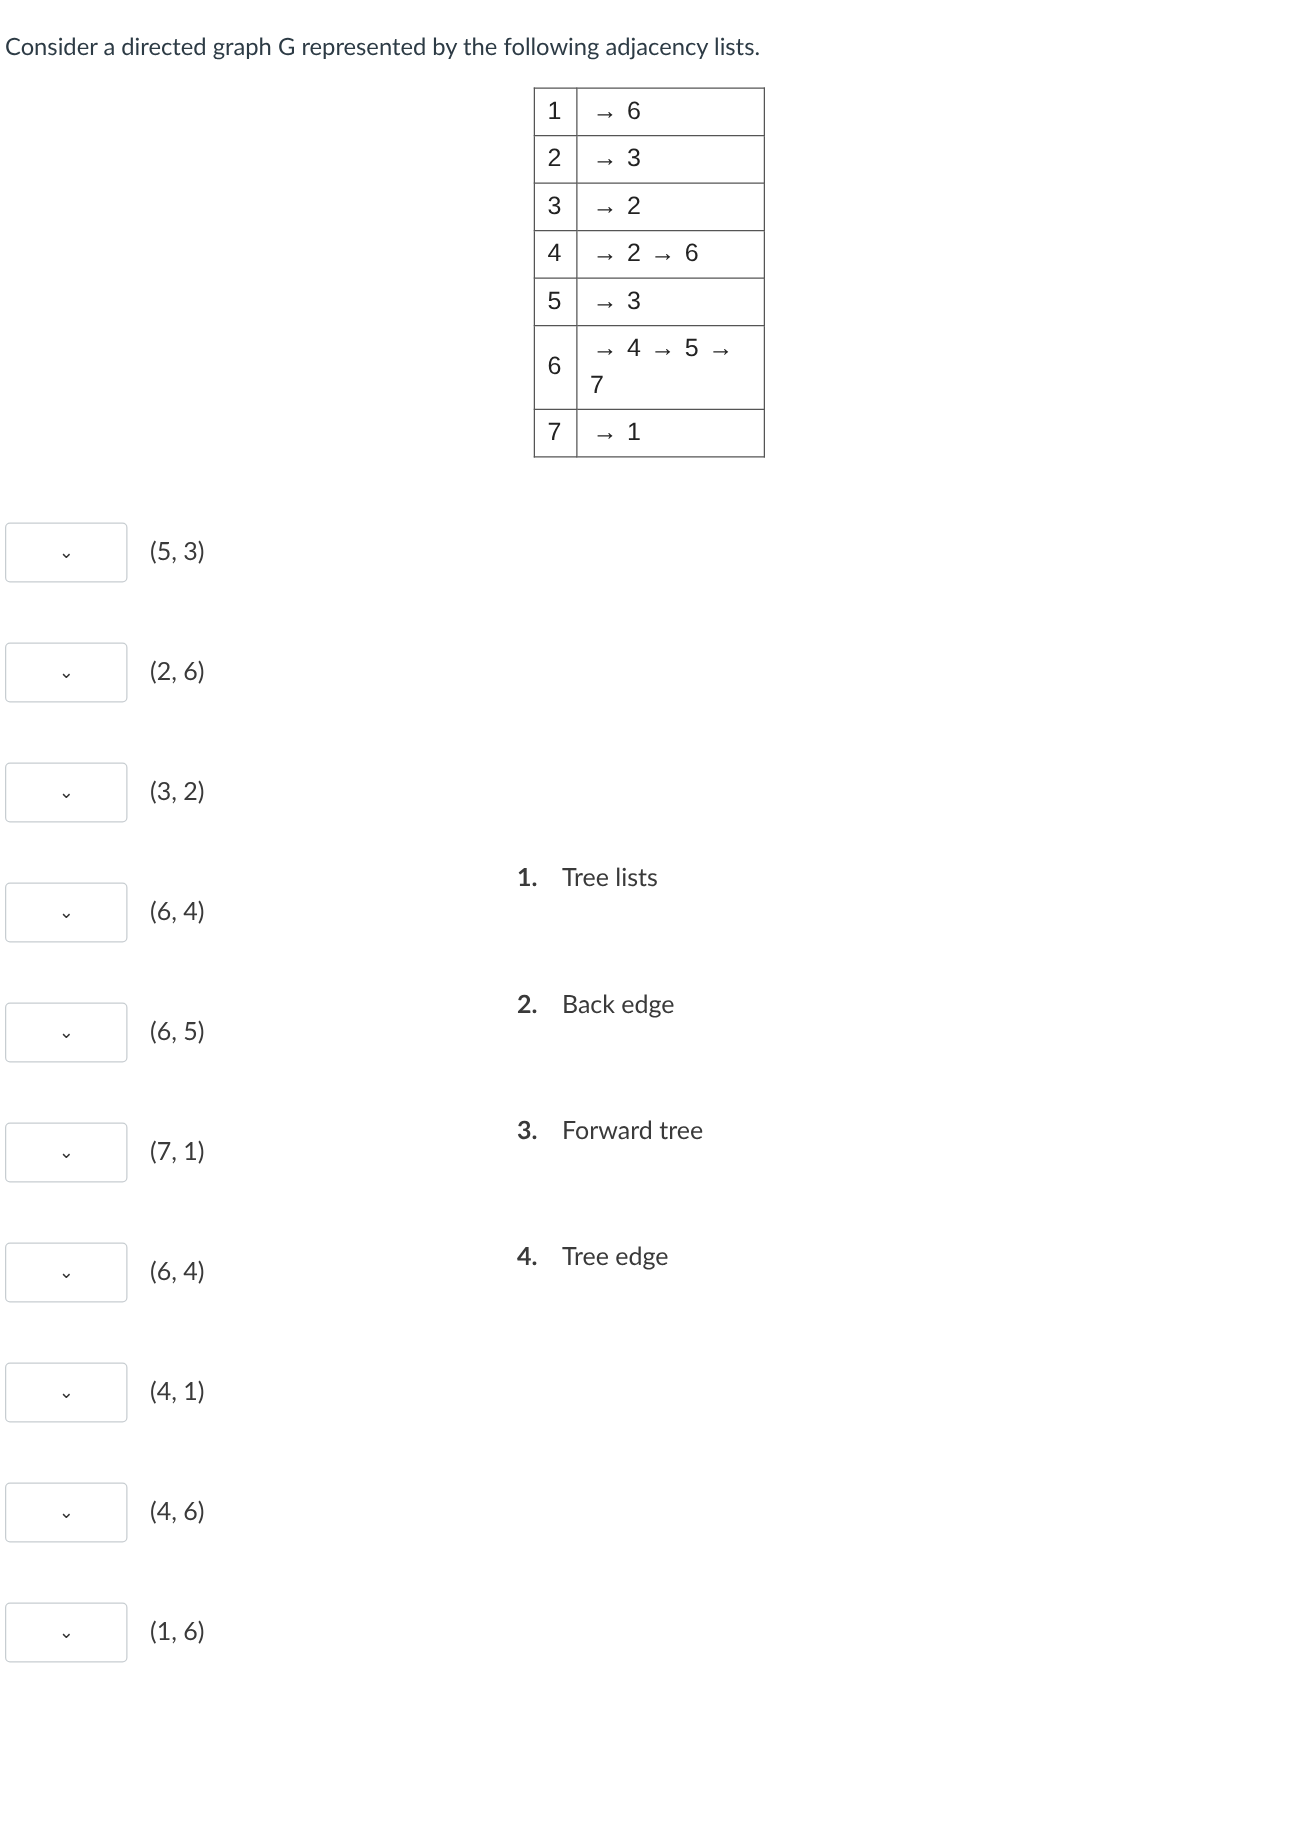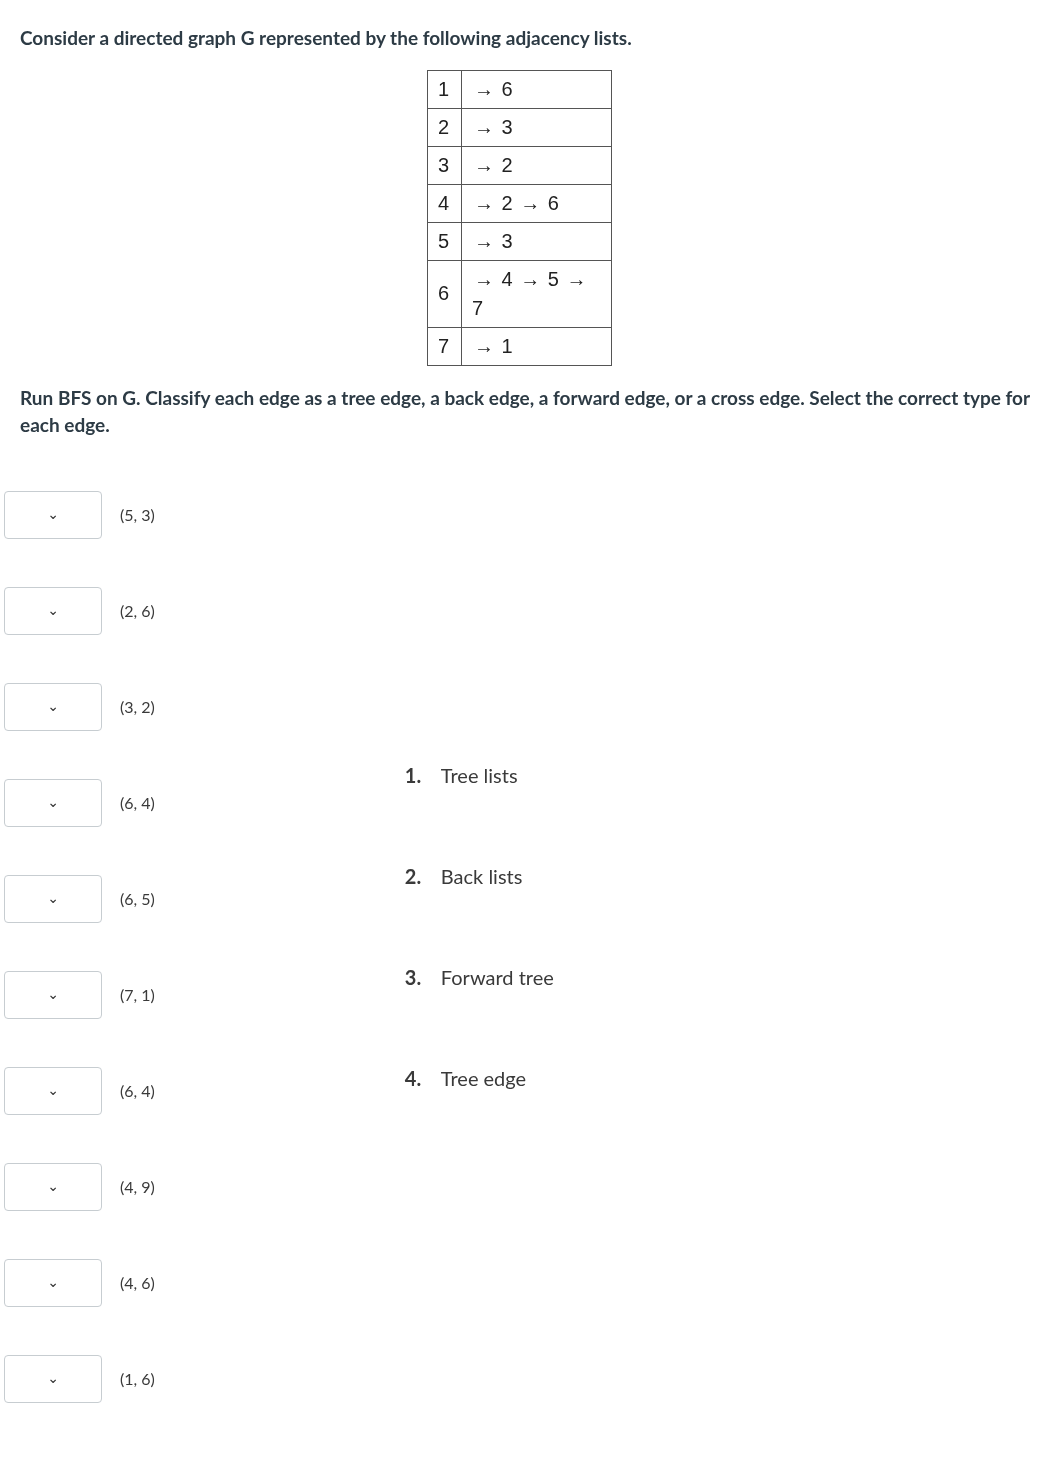--- a/index.html
+++ b/index.html
@@ -6,21 +6,21 @@
   body {
     font-family: "Lato", "Helvetica Neue", Arial, sans-serif;
     font-size: 19px;
     color: #2d3b45;
     margin: 0;
     padding: 24px 4px 40px 4px;
     width: 1039px;
     background: #fff;
     line-height: 1.45;
   }
-  .question-text p { margin: 0 0 18px 16px; font-weight: bold; }
+  .question-text p { margin: 0 0 18px 0; }
   .adj-table {
     border-collapse: collapse;
     margin: 10px auto 18px auto;
   }
   .adj-table td {
     border: 1px solid #555;
     padding: 4px 10px;
     font-size: 20px;
     font-family: Arial, sans-serif;
     color: #222;
@@ -51,21 +51,21 @@
     border-radius: 4px;
     background: #fff;
     display: flex;
     align-items: center;
     justify-content: center;
     font-size: 14px;
     color: #333;
     cursor: pointer;
   }
   .picker .chev { font-size: 14px; color: #333; }
-  .edge-label { font-size: 16px; color: #3a3a3a; }
+  .edge-label { font-size: 20px; color: #3a3a3a; }
 
   .match-right {
     margin-top: 272px;
     margin-left: 210px;
   }
   .match-right ol {
     margin: 0;
     padding: 0;
     list-style: none;
   }
@@ -110,21 +110,20 @@
           <td class="k">6</td>
           <td class="v"><span class="arrow">→</span> 4 <span class="arrow">→</span> 5 <span class="arrow">→</span> 7</td>
         </tr>
         <tr>
           <td class="k">7</td>
           <td class="v"><span class="arrow">→</span> 1</td>
         </tr>
       </tbody>
   </table>
 
-  <p>Run BFS on G. Classify each edge as a tree edge, a back edge, a forward edge, or a cross edge. Select the correct type for each edge.</p>
 </div>
 
 <div class="answer-area">
   <div class="match-left" id="match-left">
       <div class="match-row">
         <div class="picker">
           <span class="chev">⌄</span>
         </div>
         <span class="edge-label">(5, 3)</span>
       </div>
@@ -161,21 +160,21 @@
       <div class="match-row">
         <div class="picker">
           <span class="chev">⌄</span>
         </div>
         <span class="edge-label">(6, 4)</span>
       </div>
       <div class="match-row">
         <div class="picker">
           <span class="chev">⌄</span>
         </div>
-        <span class="edge-label">(4, 9)</span>
+        <span class="edge-label">(4, 1)</span>
       </div>
       <div class="match-row">
         <div class="picker">
           <span class="chev">⌄</span>
         </div>
         <span class="edge-label">(4, 6)</span>
       </div>
       <div class="match-row">
         <div class="picker">
           <span class="chev">⌄</span>
@@ -184,21 +183,21 @@
       </div>
     </div>
   <div class="match-right">
     <ol id="match-right">
         <li>
           <span class="num">1.</span>
           <span>Tree lists</span>
         </li>
         <li>
           <span class="num">2.</span>
-          <span>Back lists</span>
+          <span>Back edge</span>
         </li>
         <li>
           <span class="num">3.</span>
           <span>Forward tree</span>
         </li>
         <li>
           <span class="num">4.</span>
           <span>Tree edge</span>
         </li>
       </ol>

